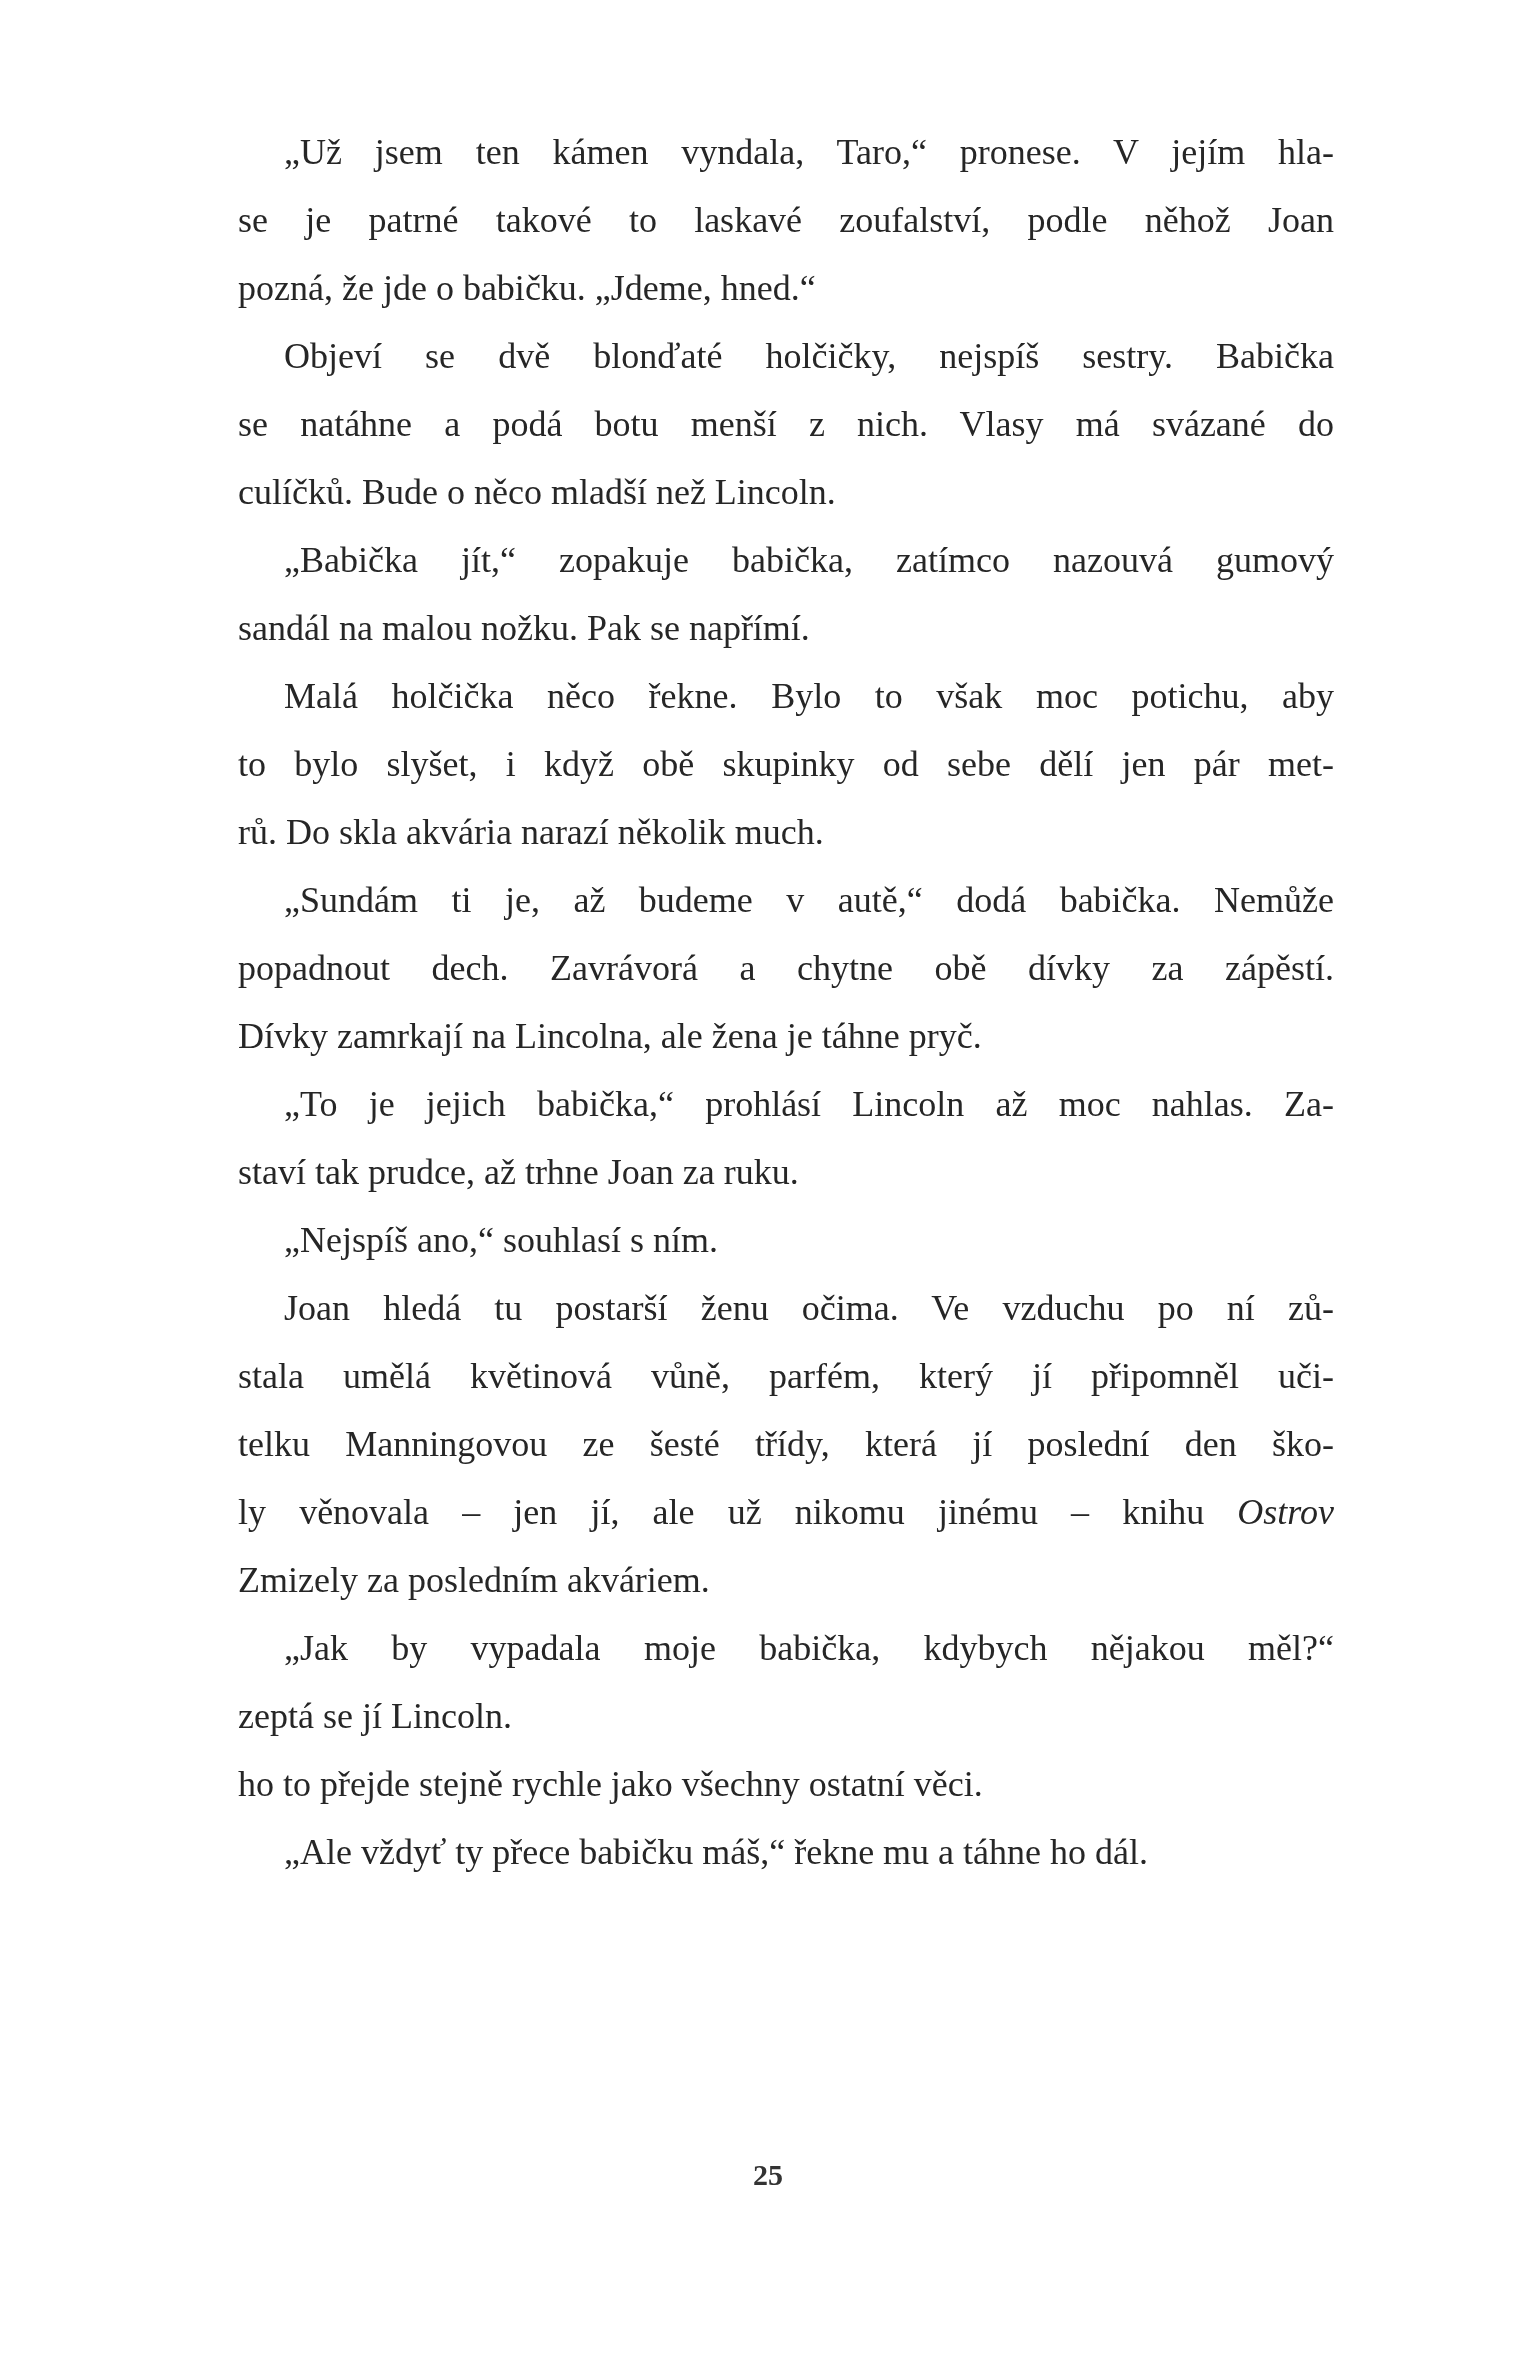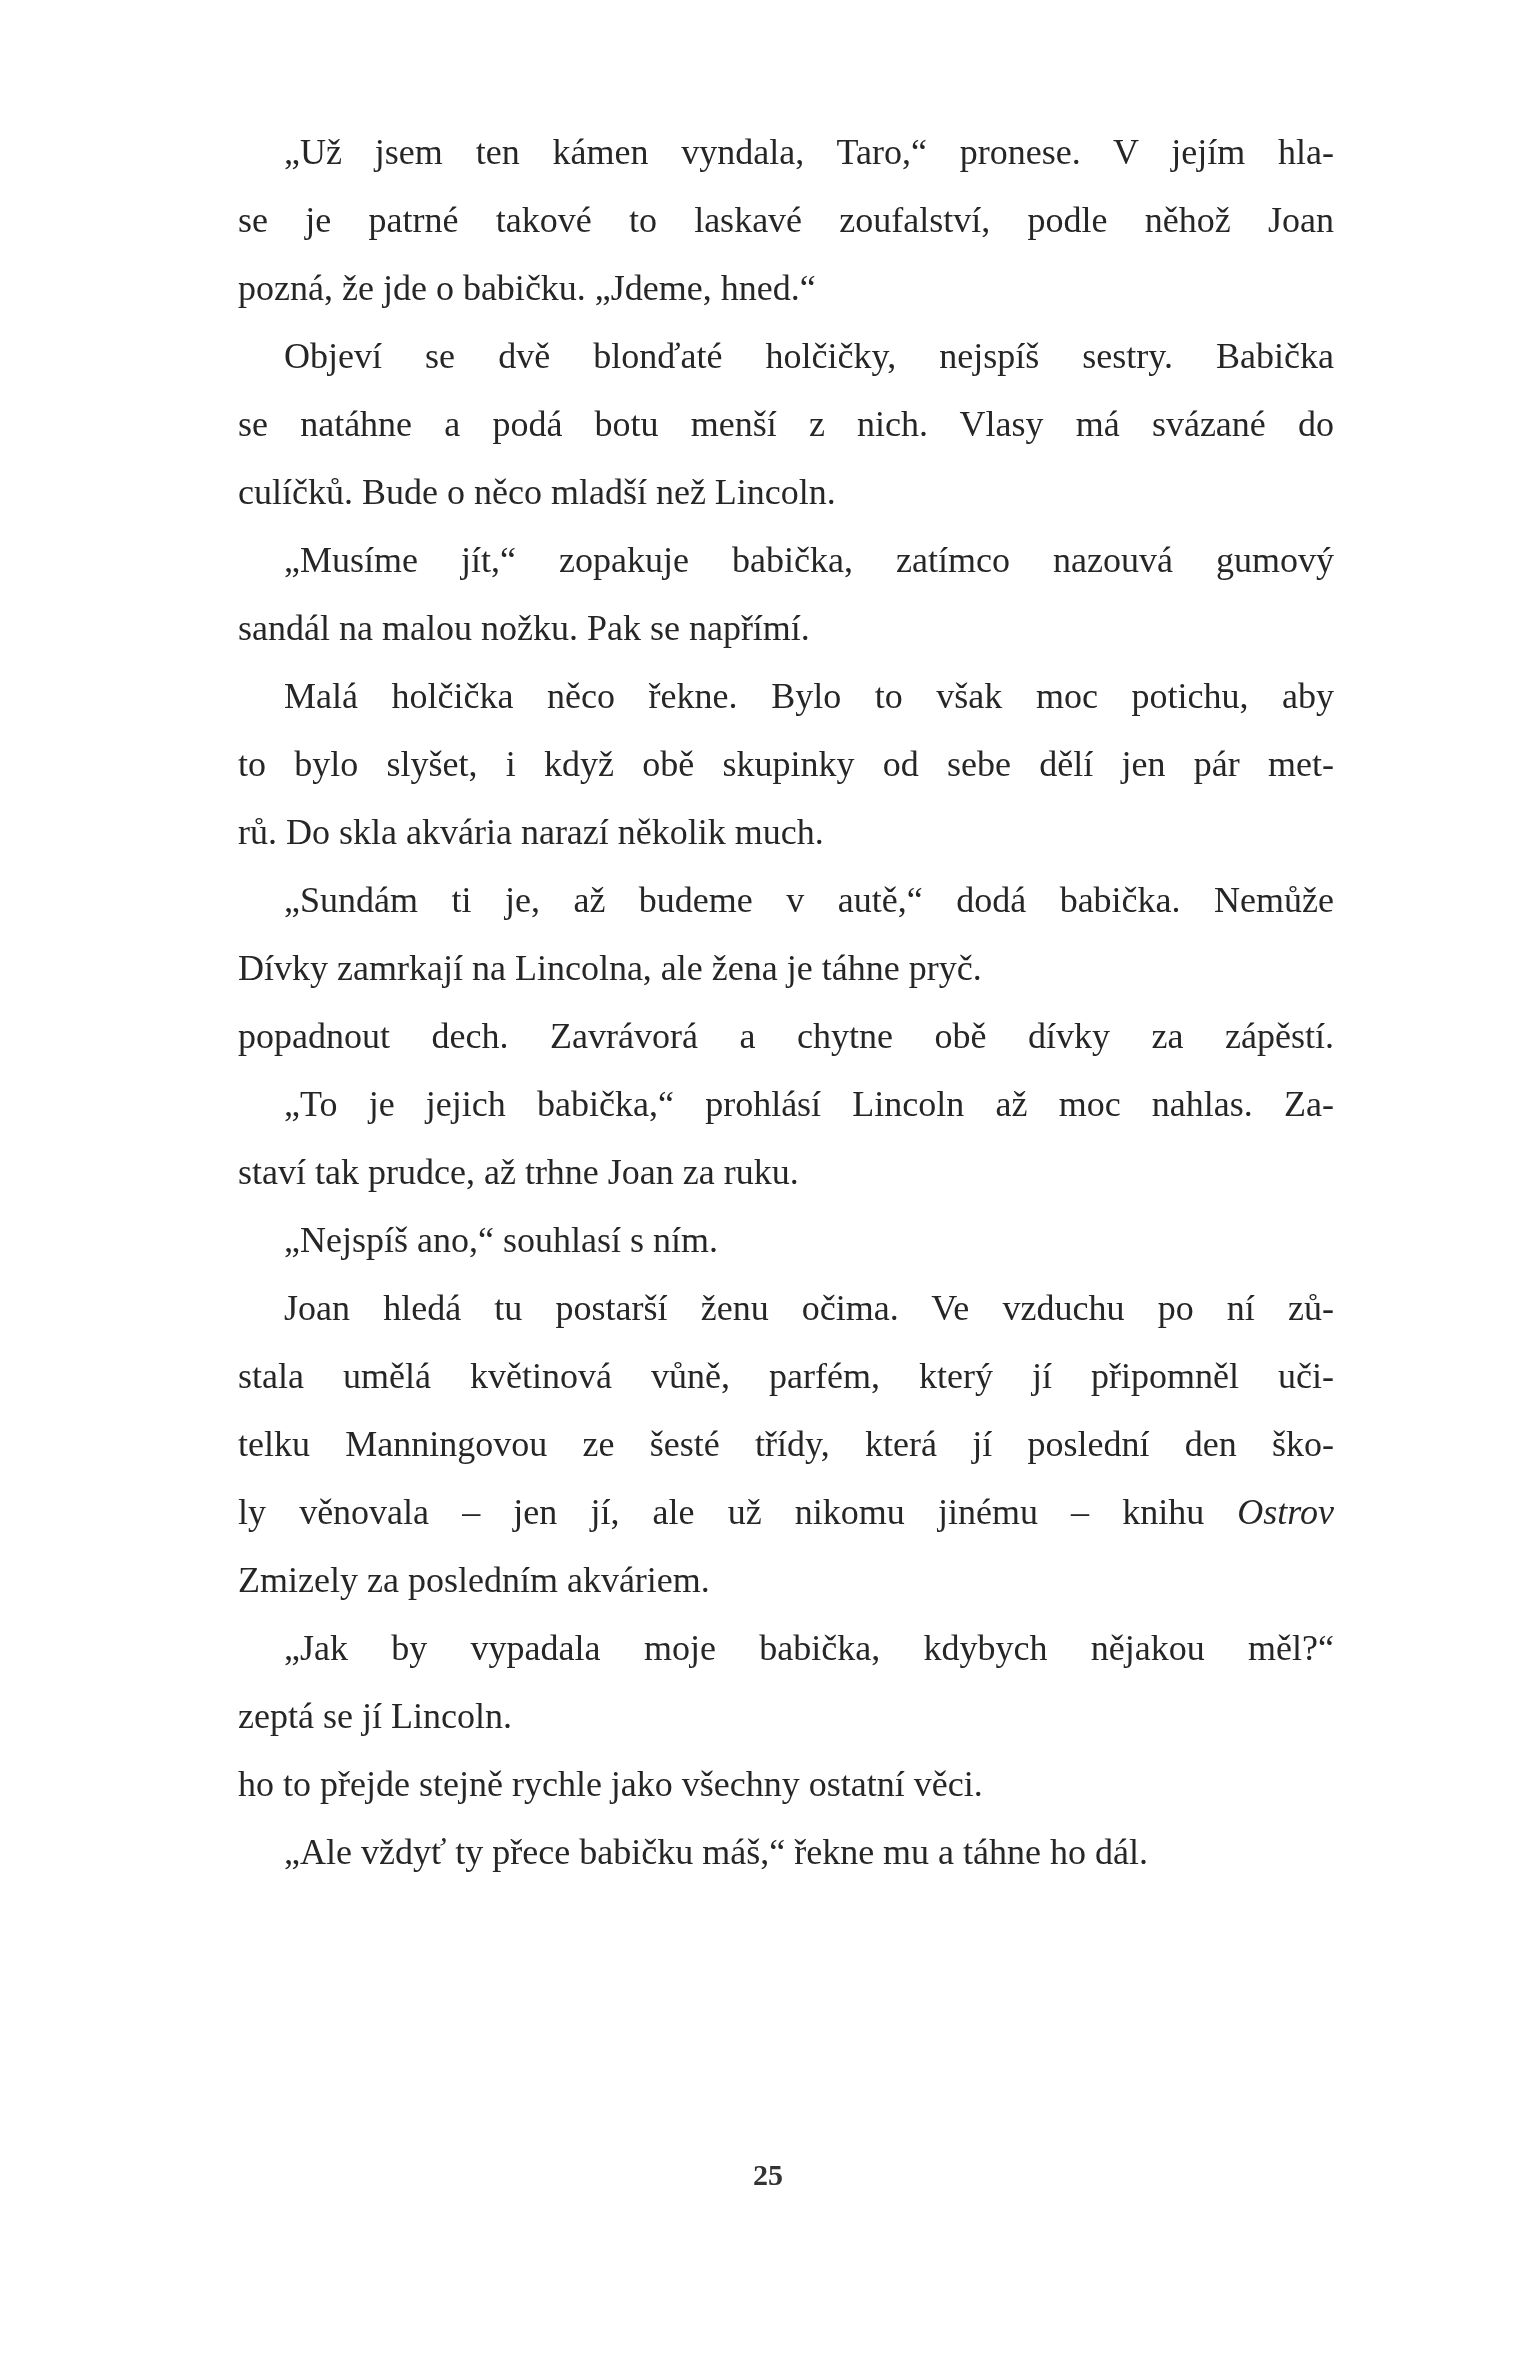--- a/index.html
+++ b/index.html
@@ -63,32 +63,32 @@
         <span class="line first"><span>„Už jsem ten kámen vyndala, Taro,“ pronese. V jejím hla-</span></span>
         <span class="line"><span>se je patrné takové to laskavé zoufalství, podle něhož Joan</span></span>
         <span class="line last"><span>pozná, že jde o babičku. „Jdeme, hned.“</span></span>
       </p>
       <p class="para">
         <span class="line first"><span>Objeví se dvě blonďaté holčičky, nejspíš sestry. Babička</span></span>
         <span class="line"><span>se natáhne a podá botu menší z nich. Vlasy má svázané do</span></span>
         <span class="line last"><span>culíčků. Bude o něco mladší než Lincoln.</span></span>
       </p>
       <p class="para">
-        <span class="line first"><span>„Musíme jít,“ zopakuje babička, zatímco nazouvá gumový</span></span>
+        <span class="line first"><span>„Babička jít,“ zopakuje babička, zatímco nazouvá gumový</span></span>
         <span class="line last"><span>sandál na malou nožku. Pak se napřímí.</span></span>
       </p>
       <p class="para">
         <span class="line first"><span>Malá holčička něco řekne. Bylo to však moc potichu, aby</span></span>
         <span class="line"><span>to bylo slyšet, i když obě skupinky od sebe dělí jen pár met-</span></span>
         <span class="line last"><span>rů. Do skla akvária narazí několik much.</span></span>
       </p>
       <p class="para">
         <span class="line first"><span>„Sundám ti je, až budeme v autě,“ dodá babička. Nemůže</span></span>
+        <span class="line"><span>popadnout dech. Zavrávorá a chytne obě dívky za zápěstí.</span></span>
         <span class="line last"><span>Dívky zamrkají na Lincolna, ale žena je táhne pryč.</span></span>
-        <span class="line"><span>popadnout dech. Zavrávorá a chytne obě dívky za zápěstí.</span></span>
       </p>
       <p class="para">
         <span class="line first"><span>„To je jejich babička,“ prohlásí Lincoln až moc nahlas. Za-</span></span>
         <span class="line last"><span>staví tak prudce, až trhne Joan za ruku.</span></span>
       </p>
       <p class="para">
         <span class="line first last"><span>„Nejspíš ano,“ souhlasí s ním.</span></span>
       </p>
       <p class="para">
         <span class="line first"><span>Joan hledá tu postarší ženu očima. Ve vzduchu po ní zů-</span></span>

